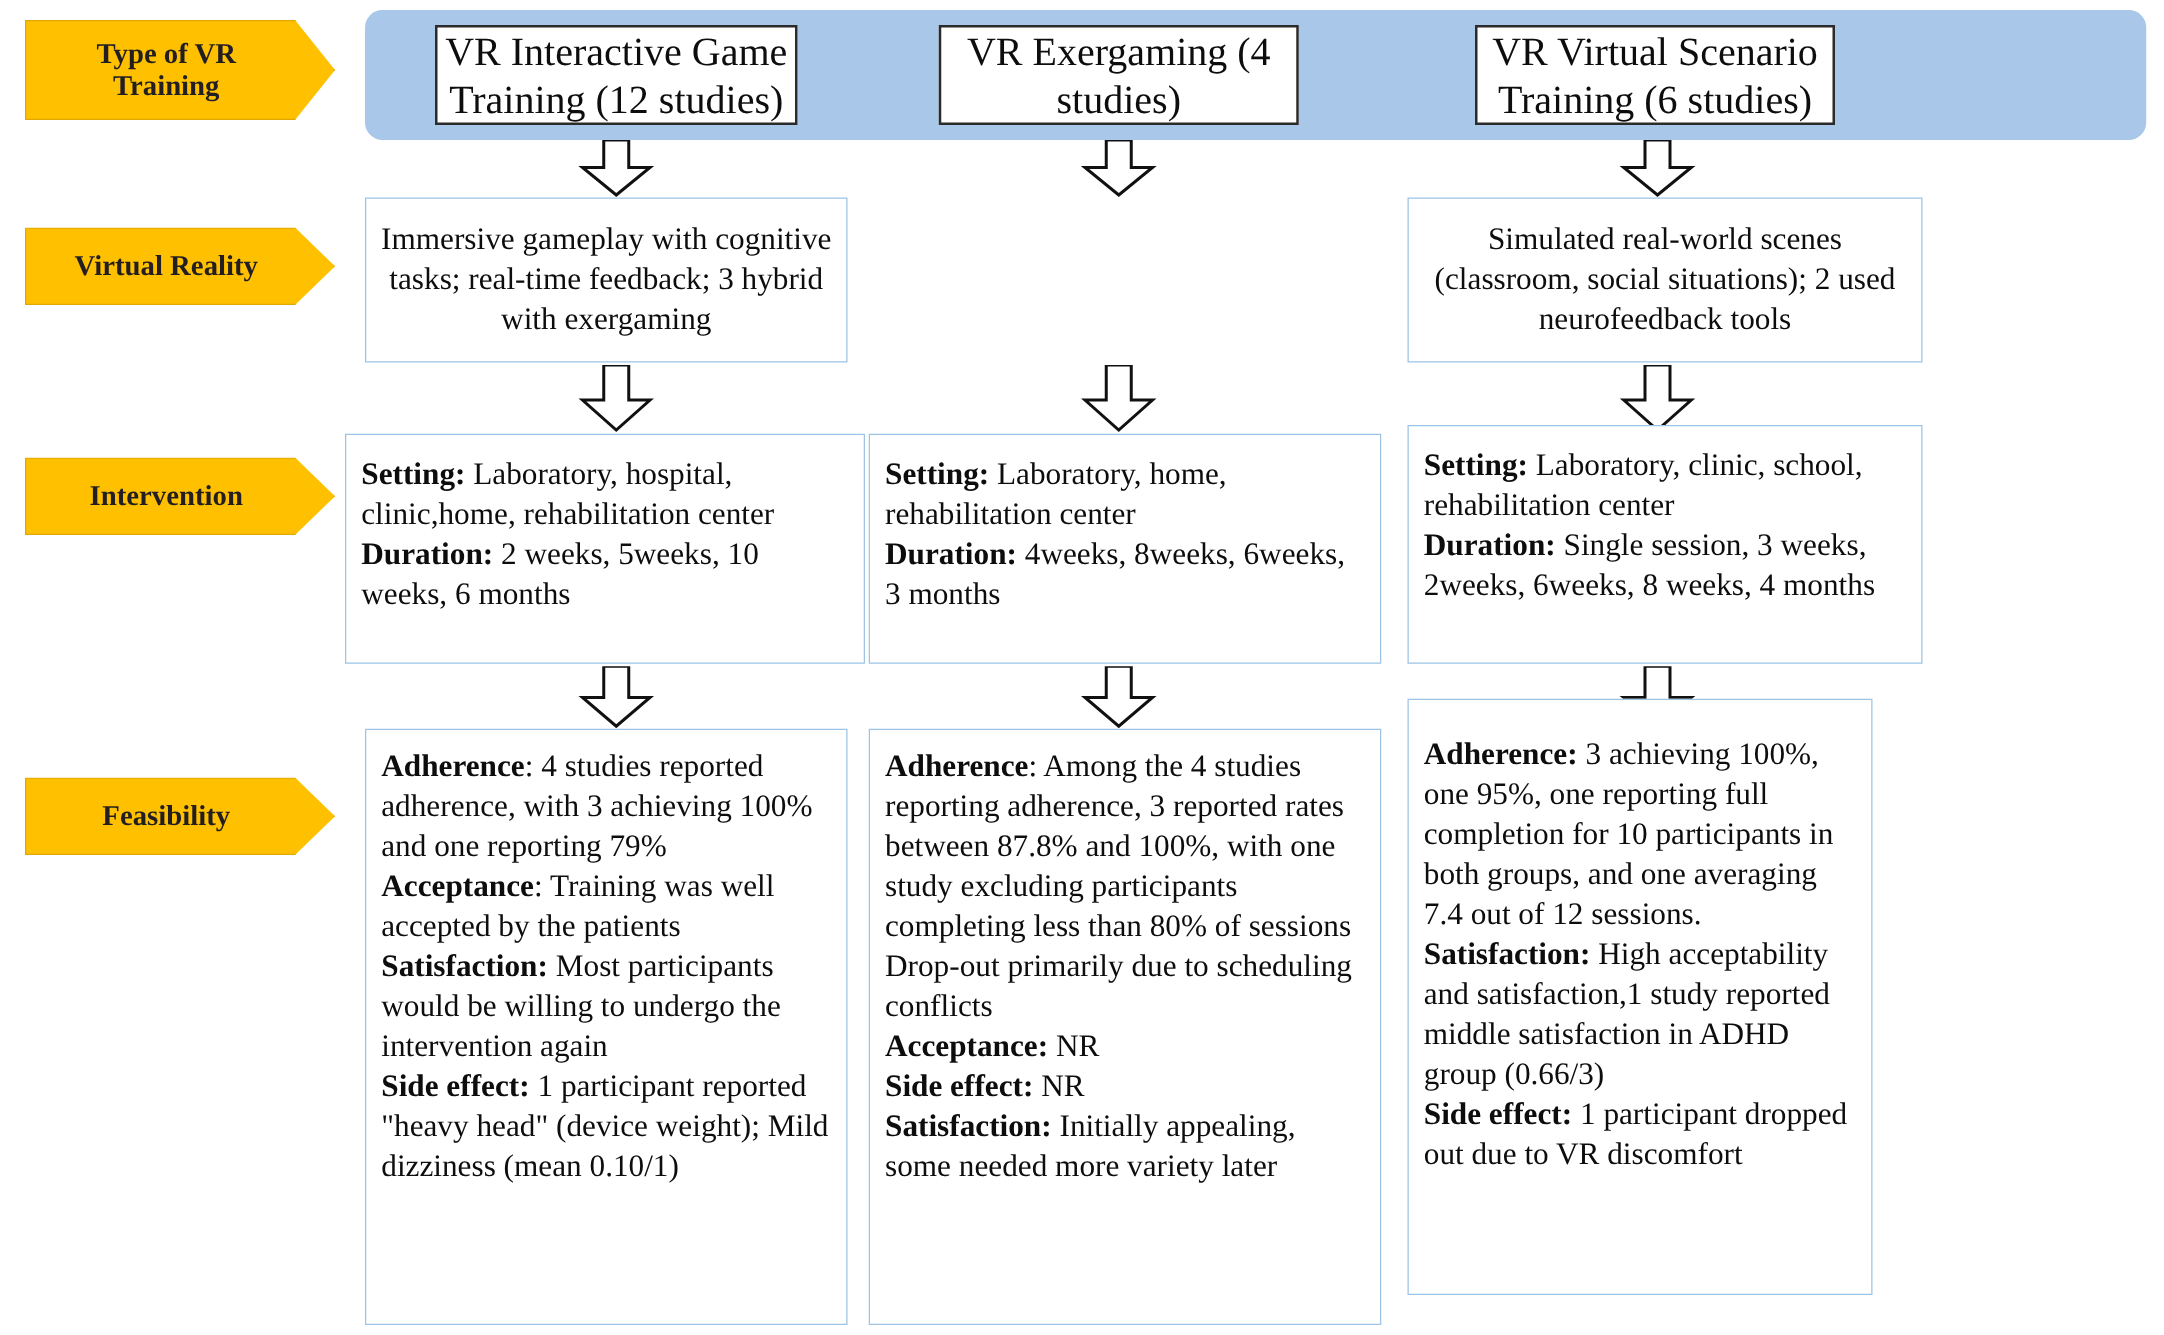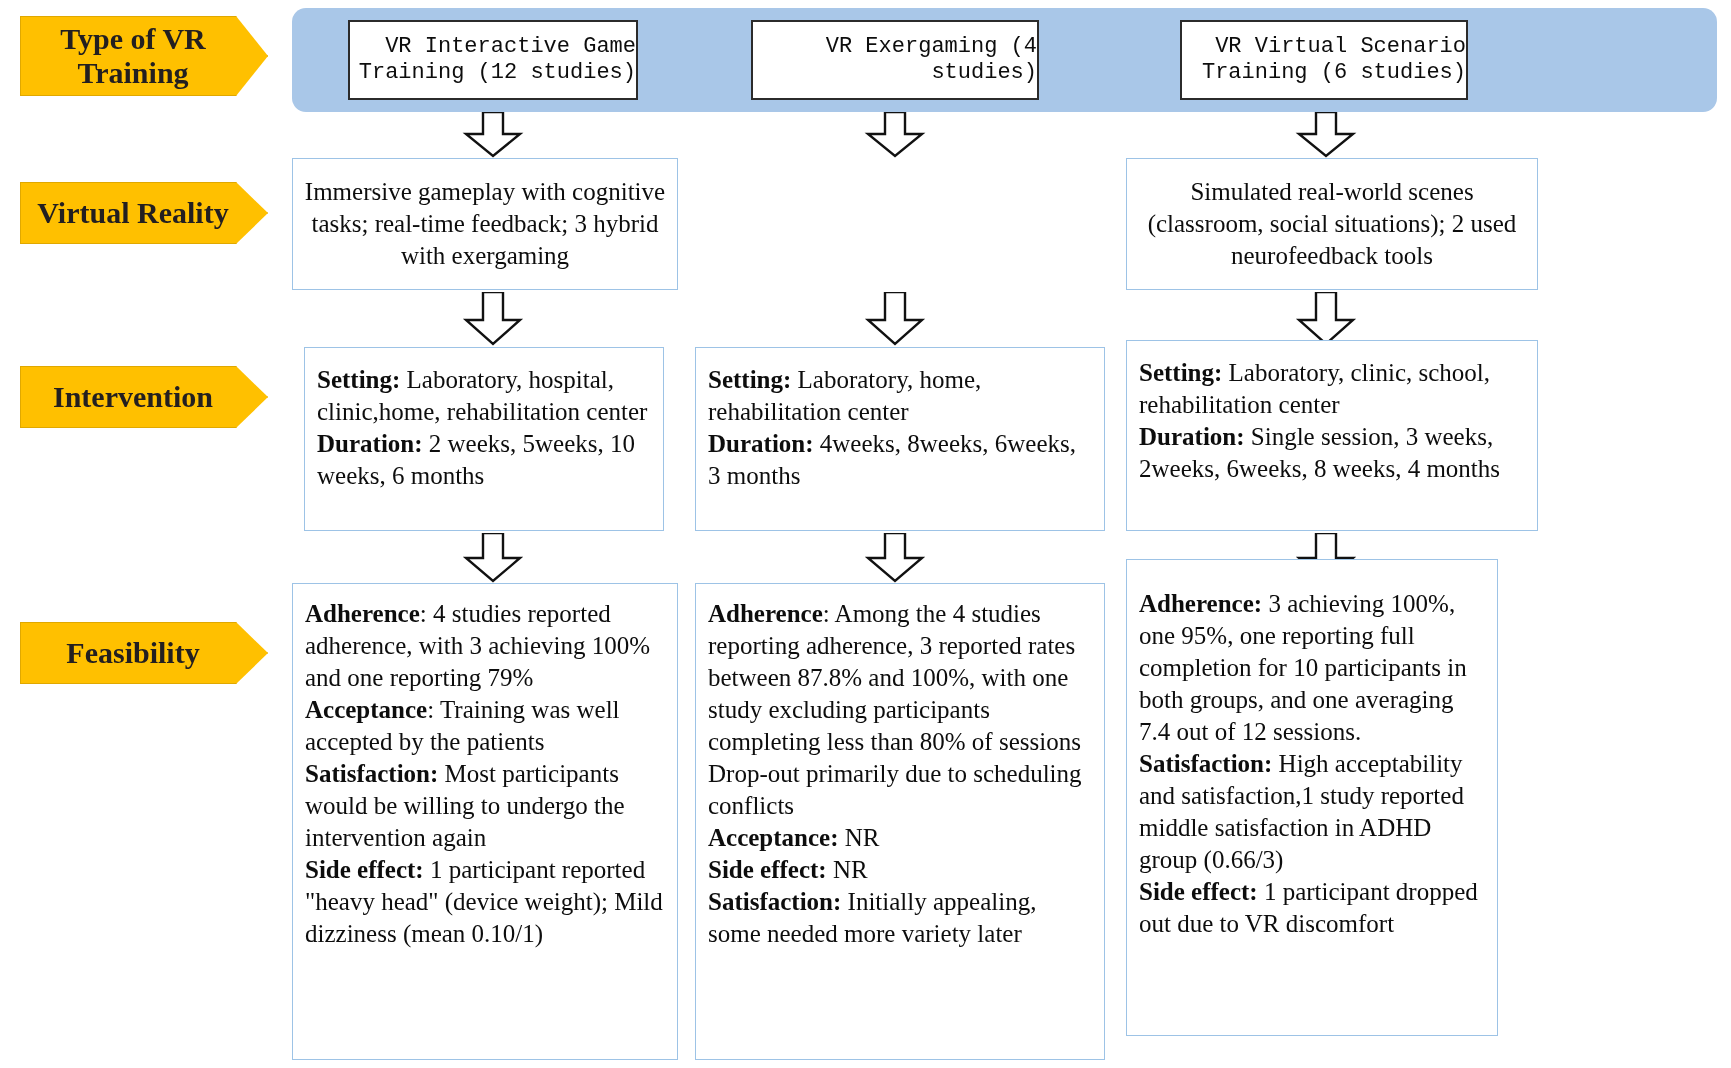--- a/index.html
+++ b/index.html
@@ -13,45 +13,44 @@
   .stage{position:absolute;left:0;top:0;width:1731px;height:1068px;}
 
   
   .chevron{
     position:absolute;
     background:#FFC000;
     border:1px solid #E0A800;
     display:flex;align-items:center;justify-content:center;
     text-align:center;
     color:#231f20;
-    font-size:30px;
+    font-size:23px;
     line-height:1.15;
     font-weight:600;
     clip-path:polygon(0 0, calc(100% - 32px) 0, 100% 50%, calc(100% - 32px) 100%, 0 100%);
     padding-right:22px;
     box-sizing:border-box;
   }
 
   
   .banner{
     position:absolute;
     background:#A9C7E8;
     border-radius:14px;
   }
   .hdrbox{
     position:absolute;
     background:#ffffff;
     border:2px solid #2b2b2b;
     display:flex;align-items:center;justify-content:center;
-    text-align:right;
-    font-size:22px;
+    text-align:center;
+    font-size:32px;
     line-height:1.2;
     color:#0d0d0d;
     box-sizing:border-box;
-    font-family:Liberation Mono, monospace;
   }
 
   
   .box{
     position:absolute;
     background:#ffffff;
     border:1.5px solid #9DC3E6;
     box-sizing:border-box;
     font-size:25px;
     line-height:1.28;
@@ -134,21 +133,21 @@
     <svg width="62" height="54" viewBox="0 0 62 54">
         <polygon points="21,0 41,0 41,28 58,28 31,52 4,28 21,28" fill="#ffffff" stroke="#111111" stroke-width="2.4" stroke-linejoin="miter"></polygon>
       </svg>
   </div>
   <div class="arrow" style="left:1295px;top:292px;width:62px;height:54px;">
     <svg width="62" height="54" viewBox="0 0 62 54">
         <polygon points="21,0 41,0 41,28 58,28 31,52 4,28 21,28" fill="#ffffff" stroke="#111111" stroke-width="2.4" stroke-linejoin="miter"></polygon>
       </svg>
   </div>
 
-  <div class="box left mid" style="left:304px;top:347px;width:360px;height:184px;">
+  <div class="box left mid" style="left:276px;top:347px;width:416px;height:184px;">
     <div>
       <b>Setting:</b><span> Laboratory, hospital, clinic,home, rehabilitation center</span>
     </div>
     <div>
       <b>Duration:</b><span> 2 weeks, 5weeks, 10 weeks, 6 months</span>
     </div>
   </div>
 
   <div class="box left mid" style="left:695px;top:347px;width:410px;height:184px;">
     <div>

